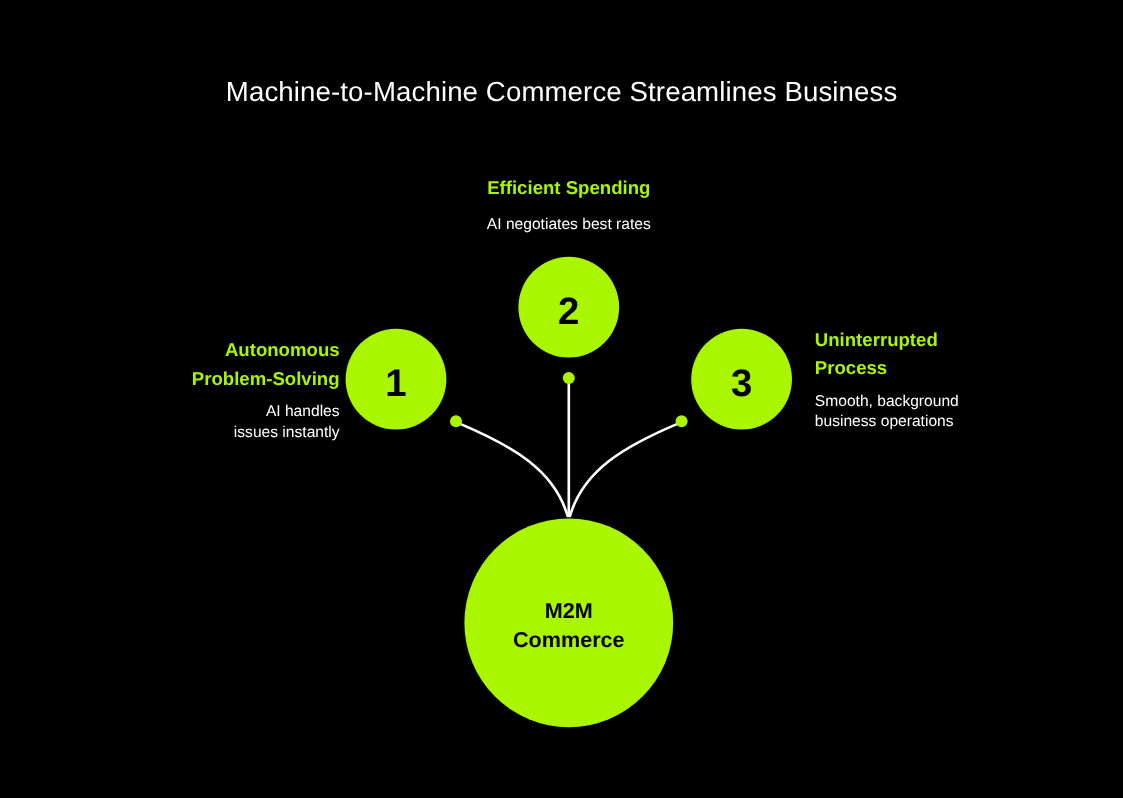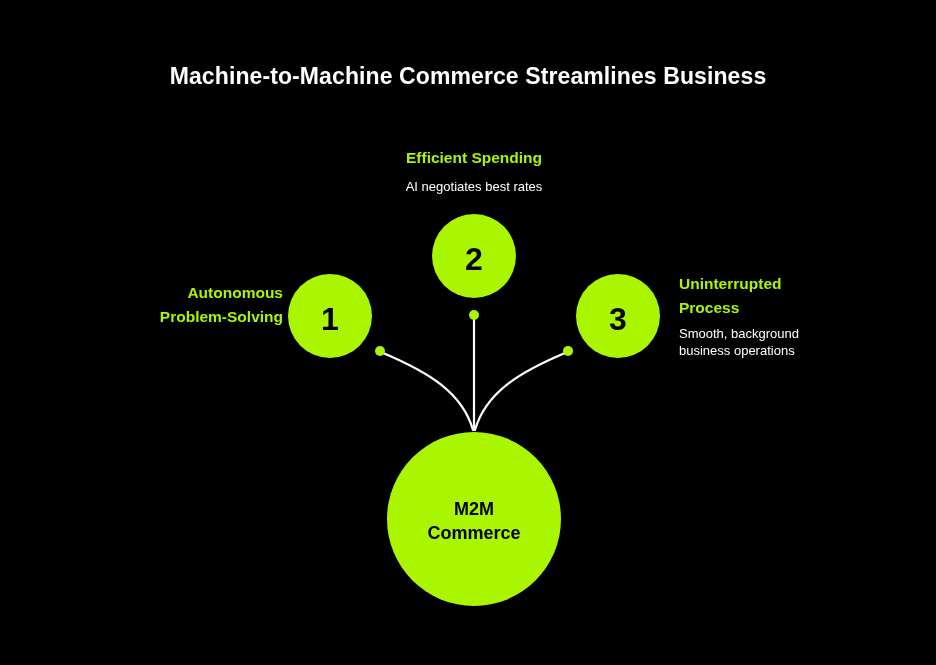--- a/index.html
+++ b/index.html
@@ -22,21 +22,21 @@
 
   
   #chart-title {
     position: absolute;
     left: 0;
     top: 61px;
     width: 936px;
     text-align: center;
     color: #ffffff;
     font-size: 23px;
-    font-weight: bold;
+    font-weight: normal;
     letter-spacing: 0.1px;
     line-height: 30px;
     white-space: nowrap;
   }
 
   
   #connectors {
     position: absolute;
     left: 0;
     top: 0;
@@ -174,20 +174,22 @@
   </div>
 
   <div id="hub-circle">
     <span id="hub-label">M2M
 Commerce</span>
   </div>
 
   <div class="label-block" id="label-left">
     <div class="label-heading">Autonomous
 Problem-Solving</div>
+    <div class="label-desc">AI handles
+issues instantly</div>
   </div>
 
   <div class="label-block" id="label-top">
     <div class="label-heading">Efficient Spending</div>
     <div class="label-desc">AI negotiates best rates</div>
   </div>
 
   <div class="label-block" id="label-right">
     <div class="label-heading">Uninterrupted
 Process</div>

